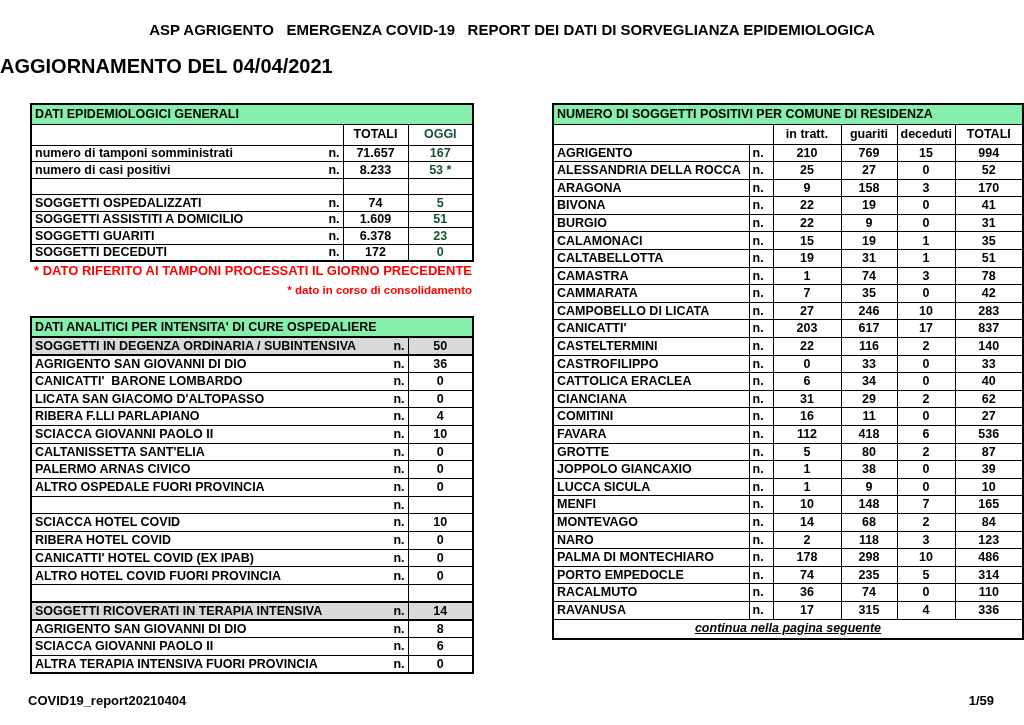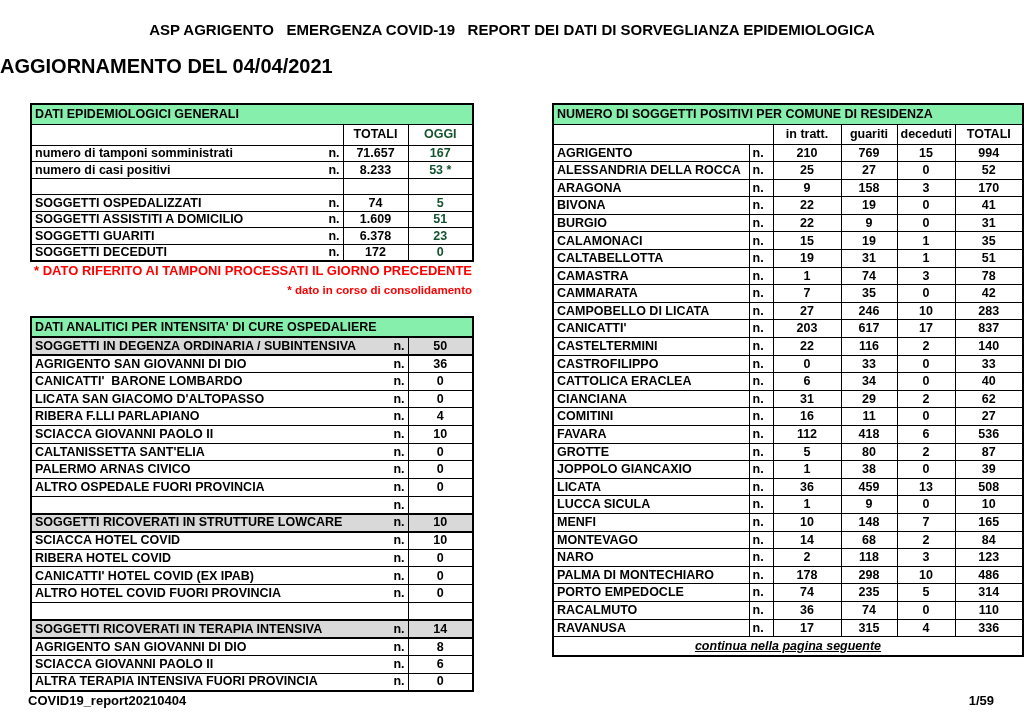--- a/index.html
+++ b/index.html
@@ -250,29 +250,20 @@
         <td class="c">0</td>
       </tr>
       <tr class="r2">
         <td class="labelcell">
           <div class="fx">
             <span></span>
             <span class="npfx">n.</span>
           </div>
         </td>
         <td class="c"></td>
-      </tr>
-      <tr class="r2 section">
-        <td class="labelcell">
-          <div class="fx">
-            <span>SOGGETTI RICOVERATI IN STRUTTURE LOWCARE</span>
-            <span class="npfx">n.</span>
-          </div>
-        </td>
-        <td class="c nolb">10</td>
       </tr>
       <tr class="r2">
         <td class="labelcell">
           <div class="fx">
             <span>SCIACCA HOTEL COVID</span>
             <span class="npfx">n.</span>
           </div>
         </td>
         <td class="c">10</td>
       </tr>
@@ -519,28 +510,20 @@
       </tr>
       <tr class="r3">
         <td>JOPPOLO GIANCAXIO</td>
         <td class="ncell">n.</td>
         <td class="c">1</td>
         <td class="c">38</td>
         <td class="c">0</td>
         <td class="c">39</td>
       </tr>
       <tr class="r3">
-        <td>LICATA</td>
-        <td class="ncell">n.</td>
-        <td class="c">36</td>
-        <td class="c">459</td>
-        <td class="c">13</td>
-        <td class="c">508</td>
-      </tr>
-      <tr class="r3">
         <td>LUCCA SICULA</td>
         <td class="ncell">n.</td>
         <td class="c">1</td>
         <td class="c">9</td>
         <td class="c">0</td>
         <td class="c">10</td>
       </tr>
       <tr class="r3">
         <td>MENFI</td>
         <td class="ncell">n.</td>

